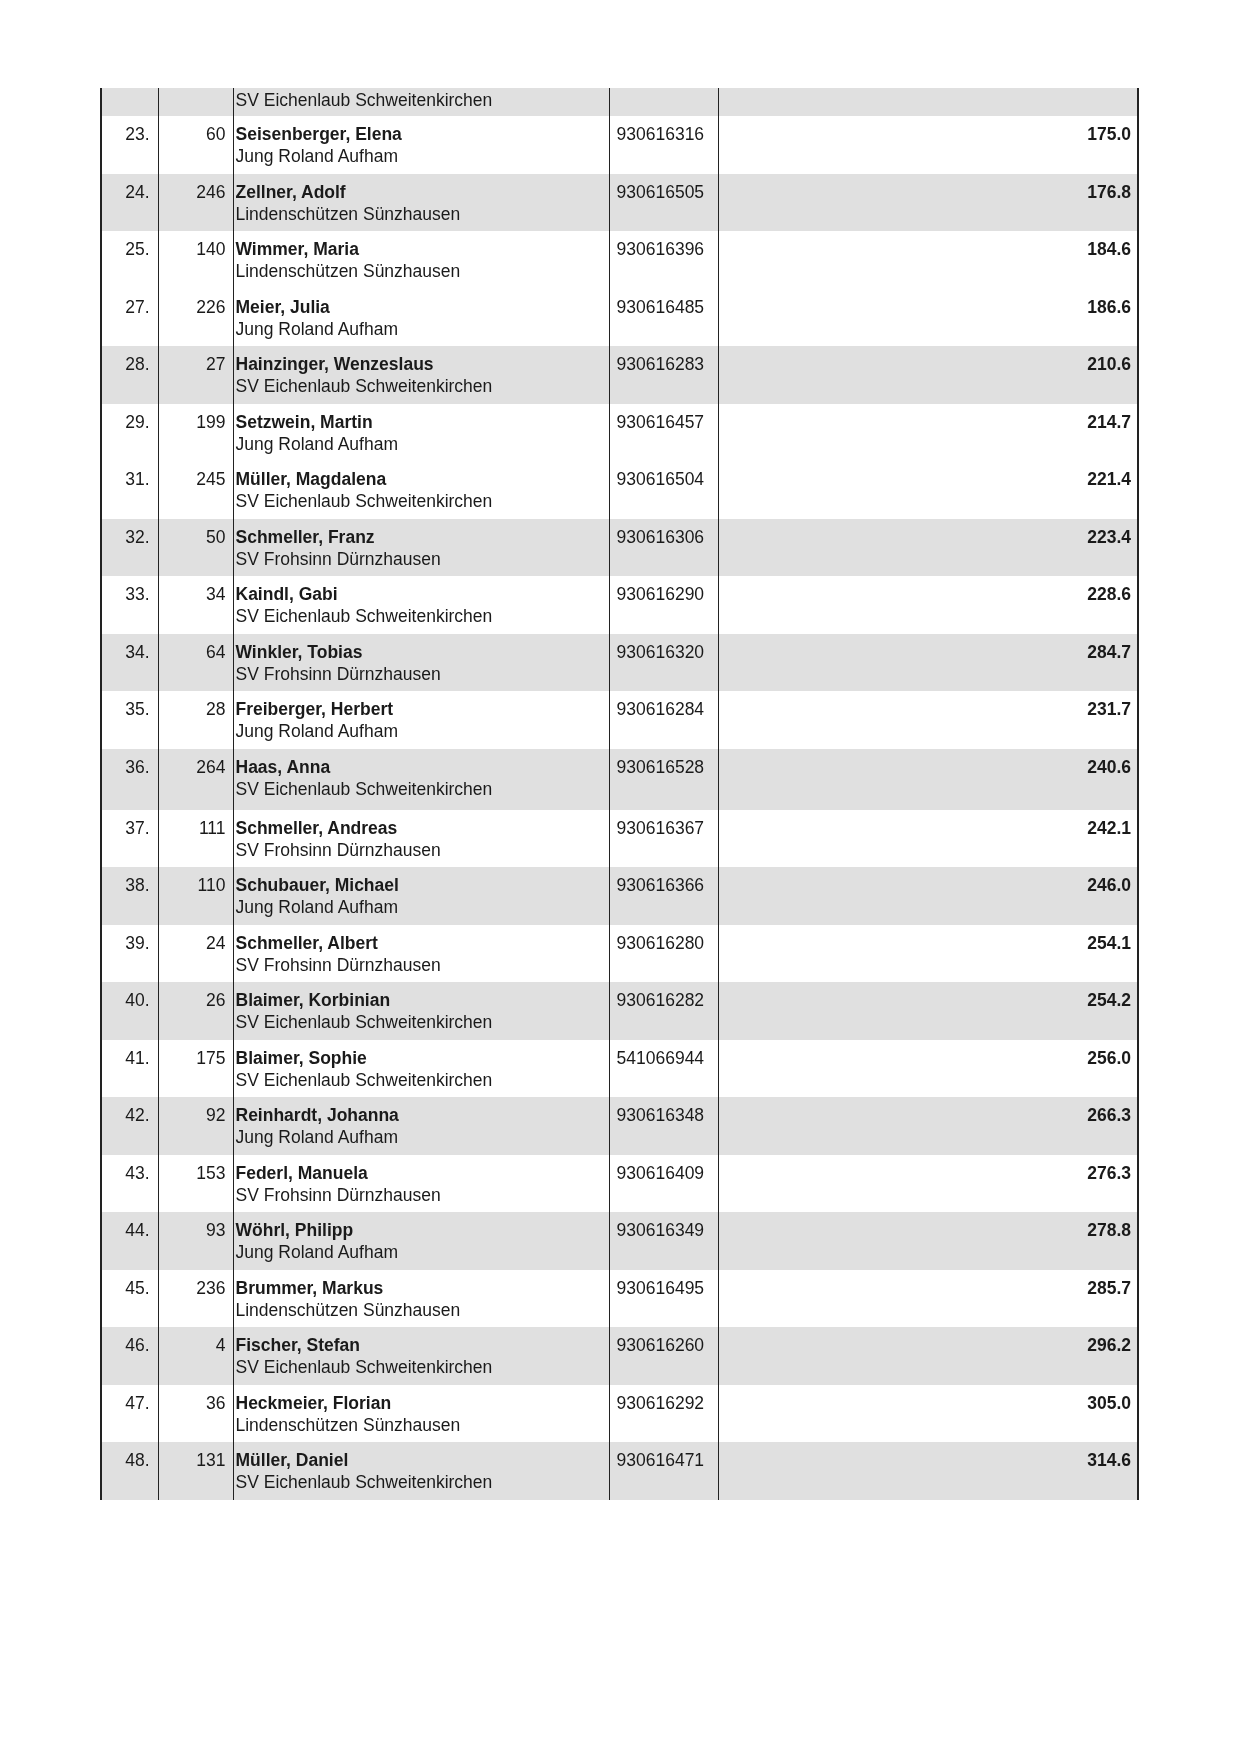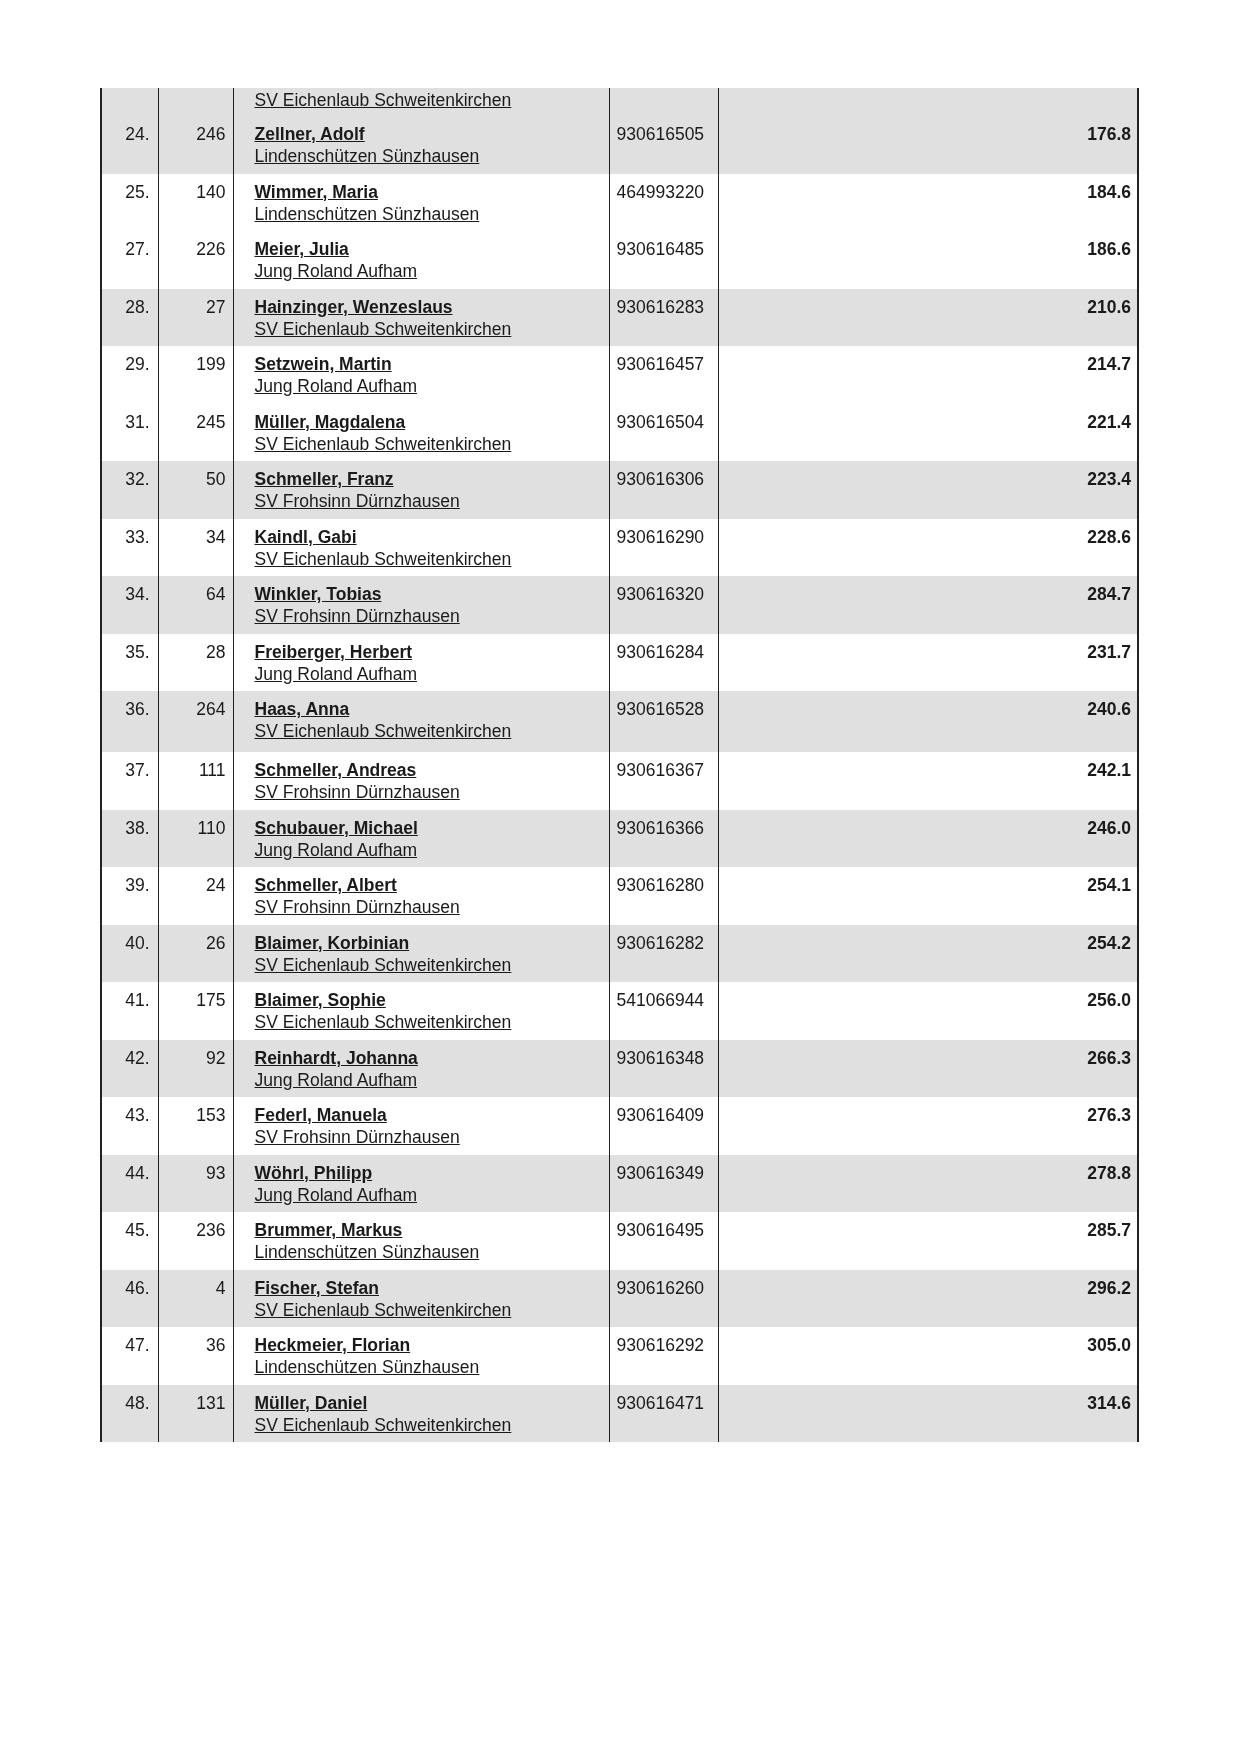--- a/index.html
+++ b/index.html
@@ -1,21 +1,21 @@
 <!DOCTYPE html>
 <html><head>
 <meta charset="utf-8">
 <style>
   html, body { margin:0; padding:0; background:#ffffff; }
   body { width:1239px; height:1752px; position:relative; font-family:"Liberation Sans", sans-serif; color:#1a1a1a; }
   #tbl { position:absolute; left:100px; top:88px; width:1039px; border-collapse:collapse; table-layout:fixed; border-left:2px solid #222; border-right:2px solid #222; }
   #tbl td { padding:0; vertical-align:top; font-size:17.5px; line-height:22px; }
   #tbl td.c1 { width:57px; text-align:right; padding-right:8px; box-sizing:border-box; border-right:1.5px solid #222; }
   #tbl td.c2 { width:75px; text-align:right; padding-right:7px; box-sizing:border-box; border-right:1.5px solid #222; }
-  #tbl td.c3 { width:376px; padding-left:21px; box-sizing:border-box; border-right:1.5px solid #222;text-decoration:underline; }
+  #tbl td.c3 { width:376px; padding-left:2px; box-sizing:border-box; border-right:1.5px solid #222; }
   #tbl td.c4 { width:109px; padding-left:7px; box-sizing:border-box; border-right:1.5px solid #222; }
   #tbl td.c5 { text-align:right; padding-right:6px; font-weight:bold; box-sizing:border-box; }
   #tbl tr.row td { height:57.5px; padding-top:7px; box-sizing:border-box; }
   #tbl tr.tall td { height:61px; }
   #tbl tr.last td { height:36px; }
   #tbl tr.partial td { height:28px; padding-top:1px; box-sizing:border-box; }
   #tbl tr.shaded td { background:#e0e0e0; }
   .name { font-weight:bold; display:block; }
   .club { display:block; }
 </style>
@@ -26,38 +26,48 @@
   <tbody id="tbody">
     <tr class="partial shaded">
       <td class="c1"></td>
       <td class="c2"></td>
       <td class="c3">
           <span class="club">SV Eichenlaub Schweitenkirchen</span>
         </td>
       <td class="c4"></td>
       <td class="c5"></td>
     </tr>
+  <tr class="row">
+        <td class="c1">23.</td>
+        <td class="c2">60</td>
+        <td class="c3">
+          <span class="name">Seisenberger, Elena</span>
+          <span class="club">Jung Roland Aufham</span>
+        </td>
+        <td class="c4">930616316</td>
+        <td class="c5">175.0</td>
+      </tr>
       <tr class="row shaded">
         <td class="c1">24.</td>
         <td class="c2">246</td>
         <td class="c3">
           <span class="name">Zellner, Adolf</span>
           <span class="club">Lindenschützen Sünzhausen</span>
         </td>
         <td class="c4">930616505</td>
         <td class="c5">176.8</td>
       </tr>
       <tr class="row">
         <td class="c1">25.</td>
         <td class="c2">140</td>
         <td class="c3">
           <span class="name">Wimmer, Maria</span>
           <span class="club">Lindenschützen Sünzhausen</span>
         </td>
-        <td class="c4">464993220</td>
+        <td class="c4">930616396</td>
         <td class="c5">184.6</td>
       </tr>
       <tr class="row">
         <td class="c1">27.</td>
         <td class="c2">226</td>
         <td class="c3">
           <span class="name">Meier, Julia</span>
           <span class="club">Jung Roland Aufham</span>
         </td>
         <td class="c4">930616485</td>

